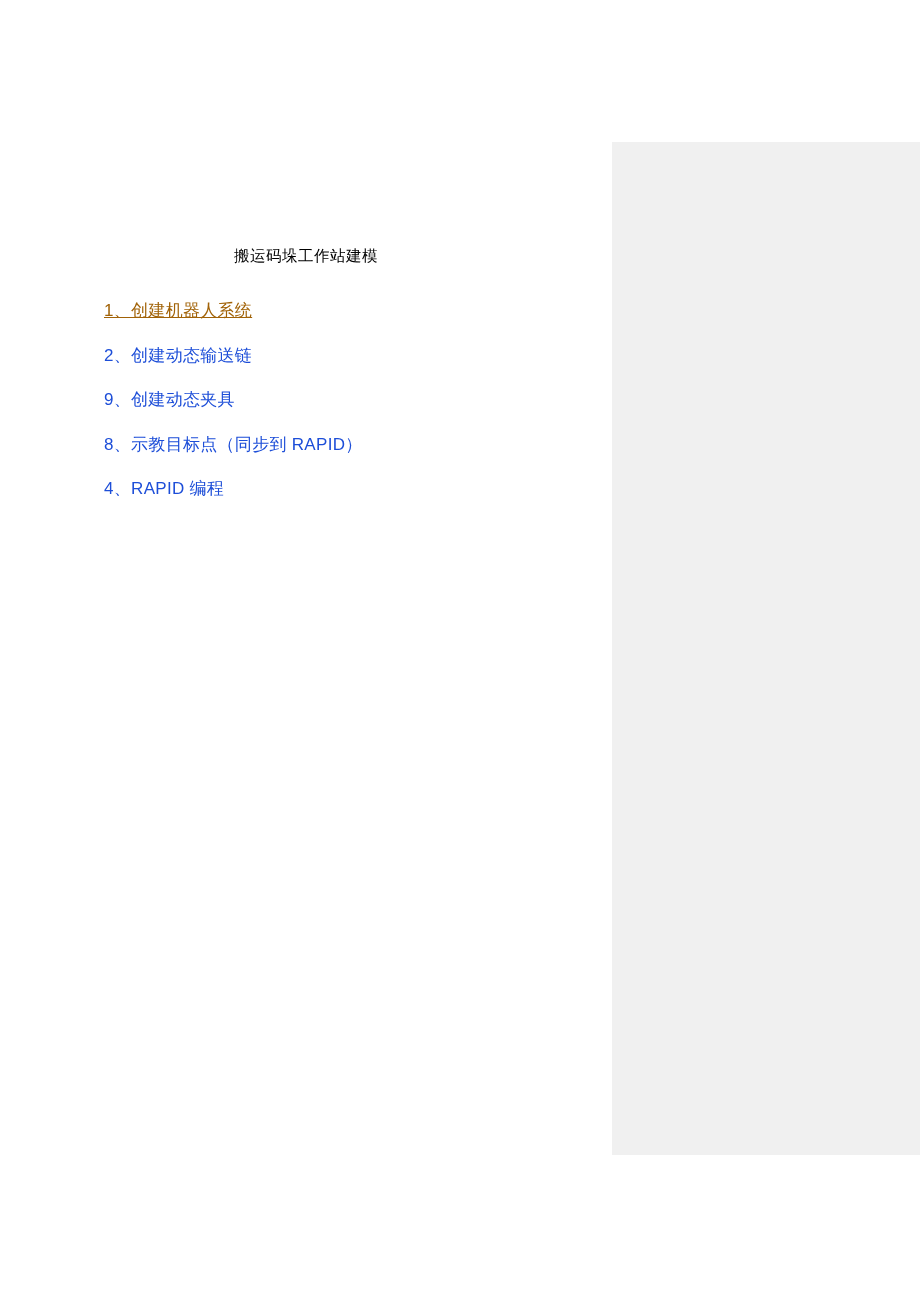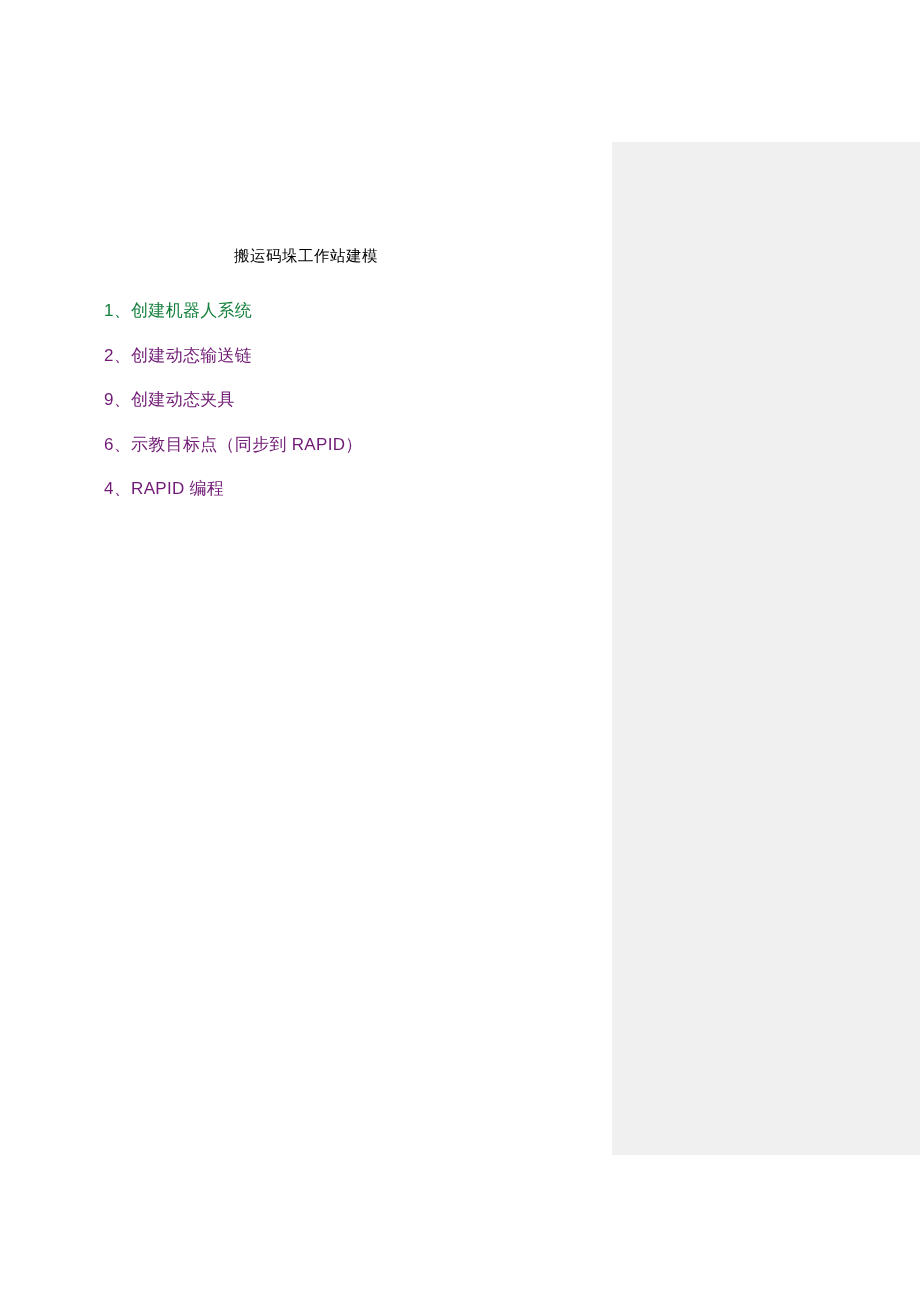--- a/index.html
+++ b/index.html
@@ -50,42 +50,43 @@
     font-family: "Liberation Sans", sans-serif;
   }
   .list {
     position: absolute;
     left: 104px;
     top: 281px;
     width: 470px;
   }
   .list-item {
     font-size: 17px;
-    color: #701a75;
+    color: #1d4ed8;
     line-height: 44.5px;
     white-space: nowrap;
     letter-spacing: 0.3px;
   }
   .list-item.highlight {
-    color: #15803d;
+    color: #a16207;
+    text-decoration: underline;
   }
 </style>
 </head>
 <body>
 
 <div class="page">
 
   <div class="side-panel"></div>
 
   <div class="content">
 
     <div class="doc-title">搬运码垛工作站建模</div>
 
     <div class="list">
       <div class="list-item highlight">1、创建机器人系统</div>
       <div class="list-item">2、创建动态输送链</div>
       <div class="list-item">9、创建动态夹具</div>
-      <div class="list-item">6、示教目标点（同步到 RAPID）</div>
+      <div class="list-item">8、示教目标点（同步到 RAPID）</div>
       <div class="list-item">4、RAPID 编程</div>
     </div>
 
   </div>
 </div>
 
 </body></html>

